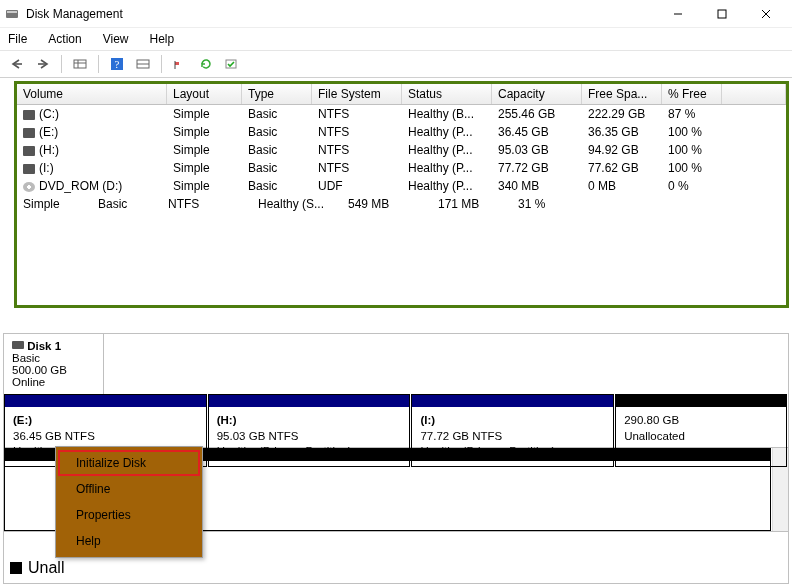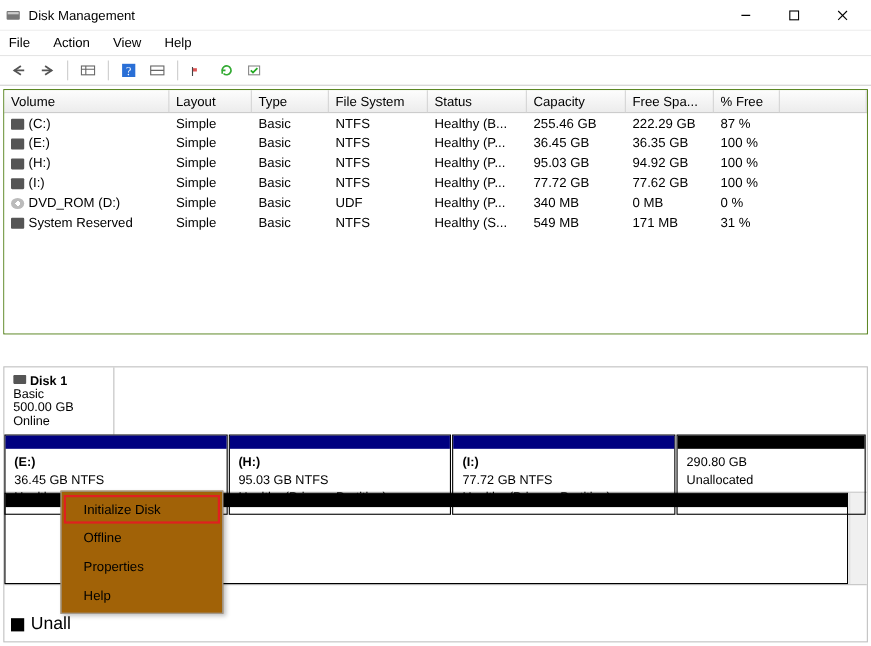--- a/index.html
+++ b/index.html
@@ -27,21 +27,21 @@
   .titlebar .spacer { flex: 1 1 auto; }
   .winbtn { width:44px; height:28px; display:flex; align-items:center; justify-content:center; }
   
   .menubar { display:flex; gap:21px; padding:4px 8px; border-bottom:1px solid #e5e5e5;}
   .menubar span { cursor:default; }
   
   .toolbar { display:flex; align-items:center; gap:4px; padding:3px 6px; border-bottom:1px solid #d0d0d0;}
   .tbtn { width:22px; height:20px; display:flex; align-items:center; justify-content:center; border:1px solid transparent;}
   .tsep { width:1px; height:18px; background:#ccc; margin:0 3px;}
   
-  .vol-table { border:1px solid #4d7c0f; margin:3px 3px 0 3px; }
+  .vol-table { border:3px solid #4d7c0f; margin:3px 3px 0 14px; }
   .vol-head { display:flex; background:linear-gradient(#fdfdfd,#ececec); border-bottom:1px solid #c0c0c0;}
   .vol-head .col { padding:3px 6px; border-right:1px solid #d4d4d4; white-space:nowrap; overflow:hidden;}
   .vol-body { height:200px; overflow:auto; background:#fff;}
   .vol-row { display:flex; }
   .vol-row .col { padding:2px 6px; white-space:nowrap; overflow:hidden; }
   .col.c0{width:150px;} .col.c1{width:75px;} .col.c2{width:70px;}
   .col.c3{width:90px;} .col.c4{width:90px;} .col.c5{width:90px;}
   .col.c6{width:80px;} .col.c7{width:60px;} .col.c8{flex:1;}
   .vol-icon{display:inline-block;width:12px;height:10px;background:#555;margin-right:4px;border-radius:1px;vertical-align:middle;}
   .vol-icon.cd{border-radius:50%;background:radial-gradient(circle,#fff 0 2px,#bbb 2px 6px);}
@@ -225,21 +225,20 @@
         <div class="col c1">Simple</div>
         <div class="col c2">Basic</div>
         <div class="col c3">UDF</div>
         <div class="col c4">Healthy (P...</div>
         <div class="col c5">340 MB</div>
         <div class="col c6">0 MB</div>
         <div class="col c7">0 %</div>
         <div class="col c8"></div>
       </div>
       <div class="vol-row">
-        <div class="col c0"><span class="vol-icon "></span>System Reserved</div>
         <div class="col c1">Simple</div>
         <div class="col c2">Basic</div>
         <div class="col c3">NTFS</div>
         <div class="col c4">Healthy (S...</div>
         <div class="col c5">549 MB</div>
         <div class="col c6">171 MB</div>
         <div class="col c7">31 %</div>
         <div class="col c8"></div>
       </div>
     </div>

